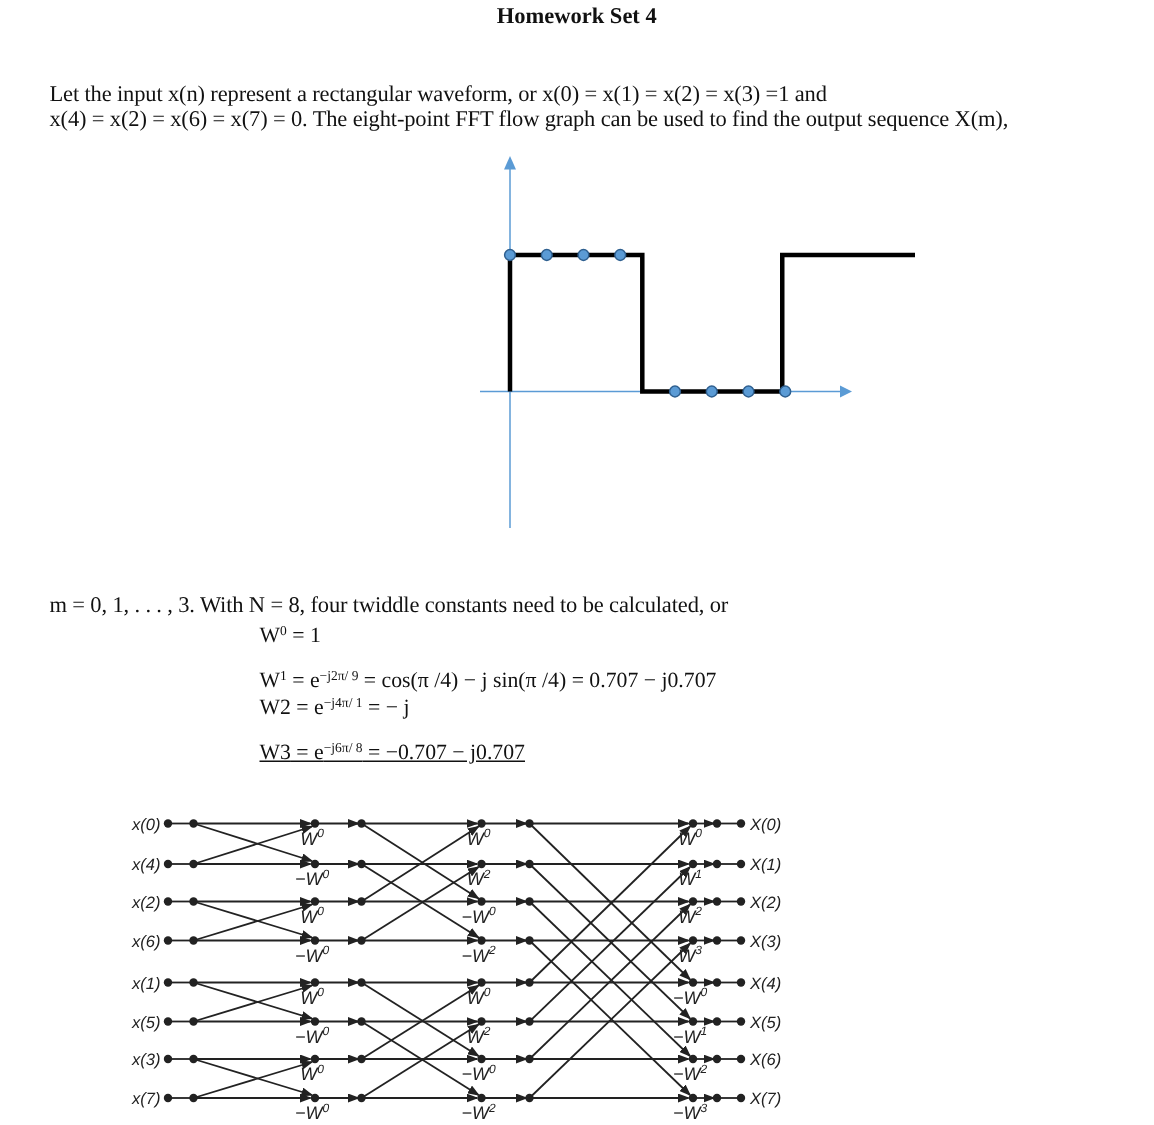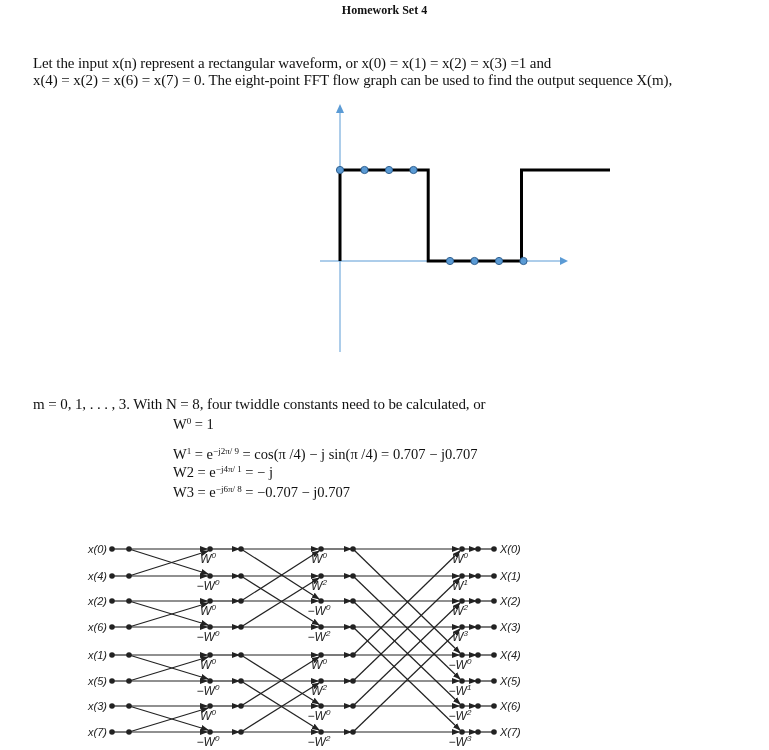--- a/index.html
+++ b/index.html
@@ -1,19 +1,19 @@
 <!DOCTYPE html>
 <html><head>
 <meta charset="utf-8">
 <style>
   html, body { margin: 0; padding: 0; background: #ffffff; }
   body { width: 769px; height: 750px; position: relative; overflow: hidden;
          font-family: "Liberation Serif", "DejaVu Serif", serif; color: #111; }
   .abs { position: absolute; white-space: nowrap; }
-  .title { left: 0; width: 769px; top: 3px; text-align: center; font-weight: bold; font-size: 12px; }
+  .title { left: 0; width: 769px; top: 3px; text-align: center; font-weight: bold; font-size: 15px; }
   .para { left: 33px; font-size: 15px; letter-spacing: -0.1px; }
   .eq { left: 173px; font-size: 14.5px; }
   .eq sup { font-size: 9px; vertical-align: 5px; line-height: 0; }
   svg text { font-family: "Liberation Sans", "DejaVu Sans", sans-serif; }
   #fig-wave, #fig-fft { position: absolute; left: 0; top: 0; }
 </style>
 </head>
 <body>
 
 <div class="abs title">Homework Set 4</div>
@@ -35,21 +35,21 @@
     <circle cx="499" cy="261" r="3.6" fill="#5b9bd5" stroke="#2e5f8f" stroke-width="1"></circle>
     <circle cx="523.5" cy="261" r="3.6" fill="#5b9bd5" stroke="#2e5f8f" stroke-width="1"></circle>
   </svg>
 
 <div class="abs para" style="top:396px">m = 0, 1, . . . , 3. With N = 8, four twiddle constants need to be calculated, or</div>
 
 <div id="eqs">
     <div class="abs eq" style="top: 416px;"><span>W</span><sup>0</sup><span> = 1</span></div>
     <div class="abs eq" style="top: 446px;"><span>W</span><sup>1</sup><span> = e</span><sup>−j2π/ 9</sup><span> = cos(π /4) − j sin(π /4) = 0.707 − j0.707</span></div>
     <div class="abs eq" style="top: 464px;"><span>W2</span><span> = e</span><sup>−j4π/ 1</sup><span> = − j</span></div>
-    <div class="abs eq" style="top: 484px;"><span>W3</span><span> = e</span><sup>−j6π/ 8</sup><span> = −0.707 − j0.707</span></div>
+    <div class="abs eq" style="top: 494px; text-decoration: underline;"><span>W3</span><span> = e</span><sup>−j6π/ 8</sup><span> = −0.707 − j0.707</span></div>
   </div>
 
 <svg id="fig-fft" width="769" height="750">
     <defs>
       <marker id="arr" markerWidth="8" markerHeight="6" refX="7" refY="3" orient="auto" markerUnits="userSpaceOnUse">
         <path d="M0,0 L8,3 L0,6 Z" fill="#222"></path>
       </marker>
     </defs>
     <text x="107" y="553" font-size="11" text-anchor="end" fill="#222" font-style="italic">x(0)</text>
     <circle cx="112" cy="549" r="2.8" fill="#222"></circle>

